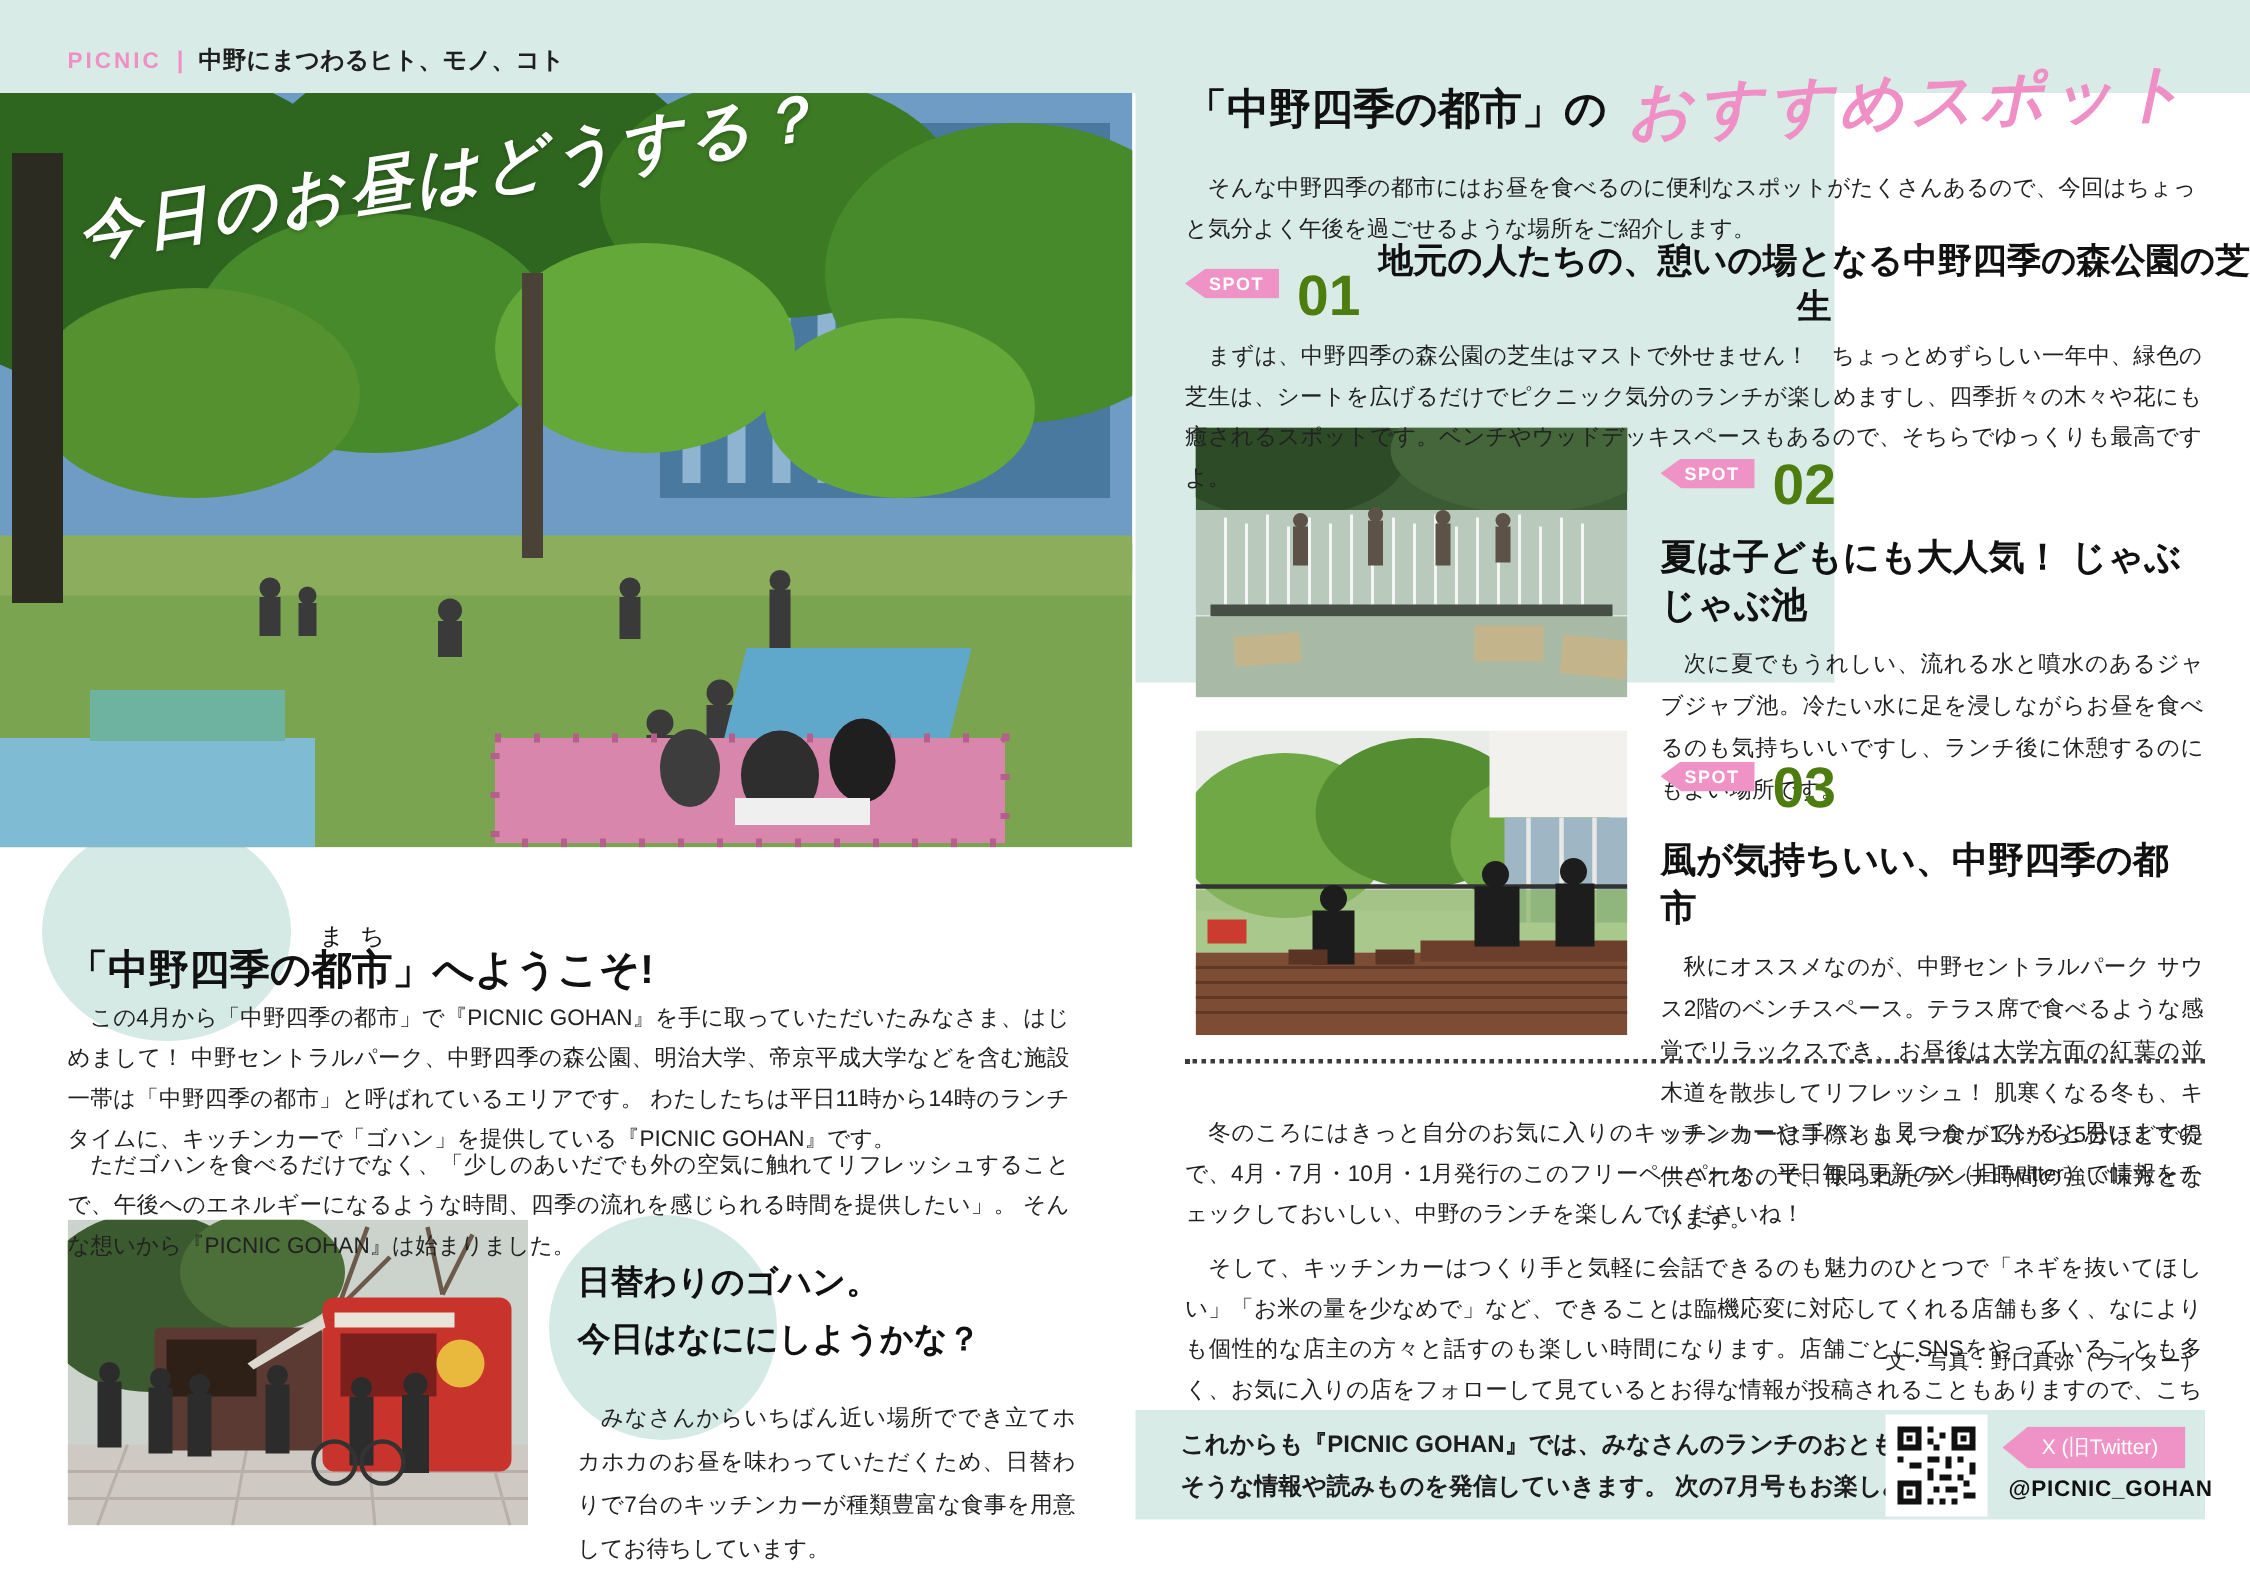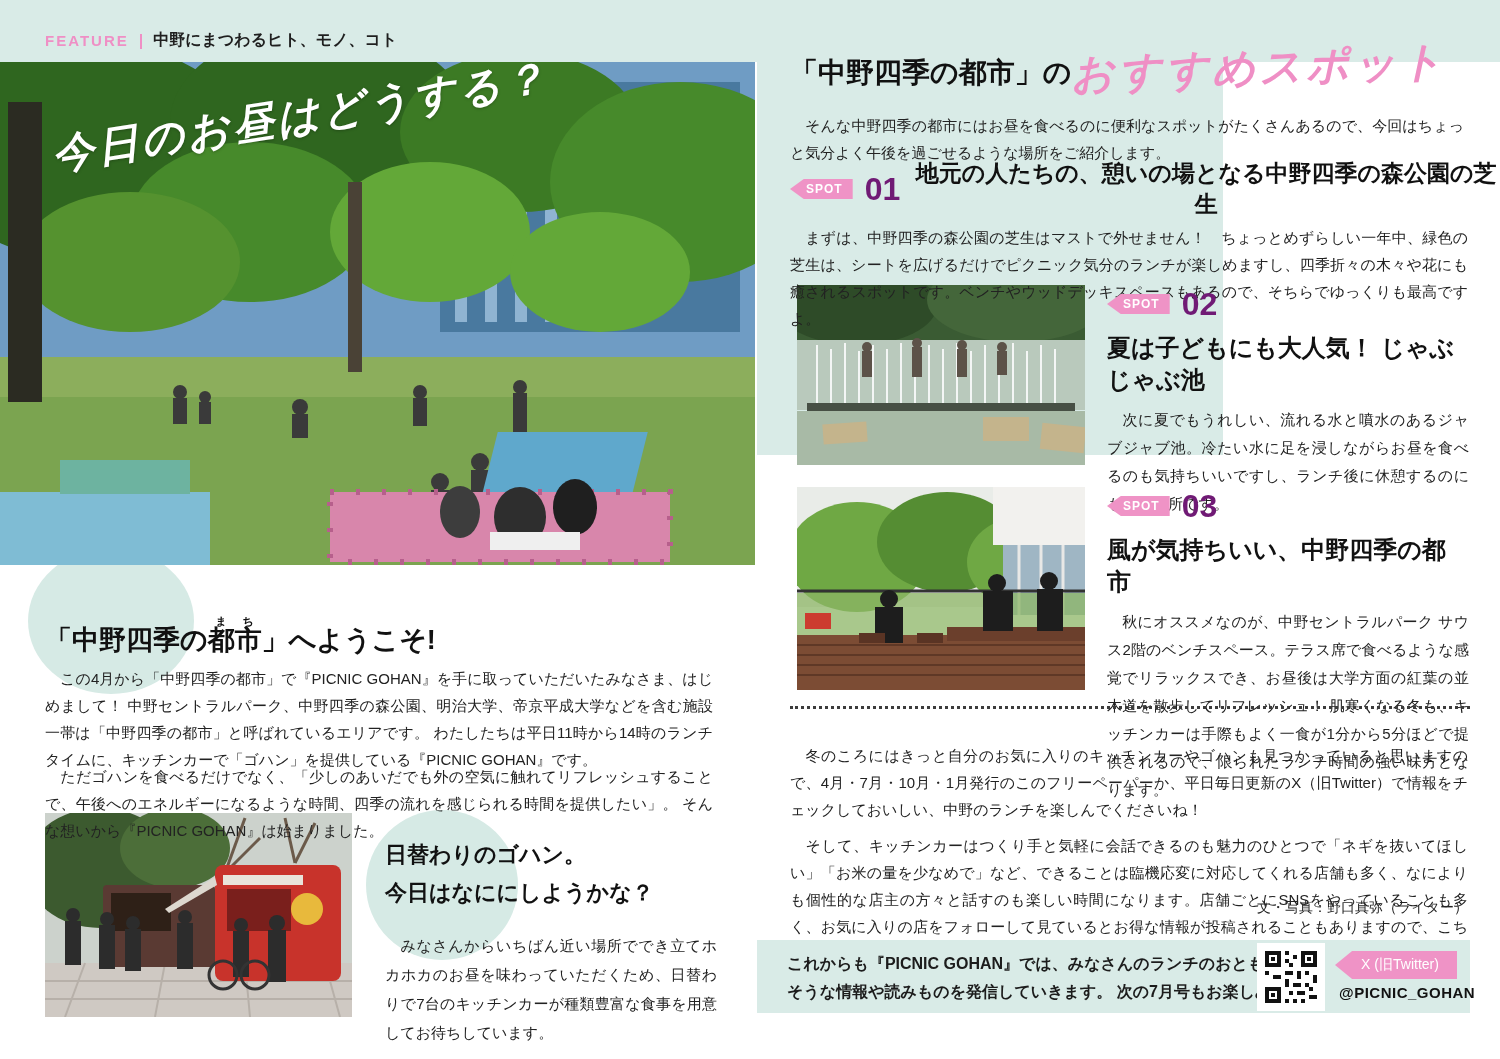--- a/index.html
+++ b/index.html
@@ -26,37 +26,37 @@
   .spot2-photo{left:797px;top:285px;width:288px;height:180px;}
   .spot3-photo{left:797px;top:487px;width:288px;height:203px;}
   .photo svg{display:block;width:100%;height:100%;}
 
   .hero-title{position:absolute;left:48px;top:128px;z-index:4;color:#ffffff;font-size:42px;font-weight:bold;
     font-style:italic;letter-spacing:3px;transform:rotate(-9deg);transform-origin:left top;white-space:nowrap;
     text-shadow:0 1px 3px rgba(0,0,0,0.25);}
 
   
   .welcome-heading{position:absolute;left:45px;top:594px;z-index:3;font-size:27px;font-weight:bold;color:#111;}
-  .welcome-heading ruby rt{font-size:11px;font-weight:bold;}
+  .welcome-heading ruby rt{font-size:16px;font-weight:normal;}
   .para{position:absolute;z-index:3;color:#222;font-size:15px;line-height:27px;text-align:justify;}
   .welcome-para1{left:45px;top:650px;width:668px;}
   .welcome-para2{left:45px;top:748px;width:668px;}
   .daily-heading{position:absolute;left:385px;top:836px;z-index:3;font-size:22px;font-weight:bold;color:#111;line-height:38px;}
   .daily-body{left:385px;top:916px;width:332px;line-height:29px;}
 
   
-  .right-title{position:absolute;left:790px;top:40px;z-index:3;display:flex;align-items:flex-end;}
+  .right-title{position:absolute;left:790px;top:40px;z-index:3;display:flex;align-items:flex-end;gap:14px;}
   .right-title .black{font-size:28px;font-weight:bold;color:#111;padding-bottom:4px;}
   .right-title .pink{font-size:42px;font-weight:bold;font-style:italic;color:#ef8fc5;letter-spacing:4px;
     transform:rotate(-2deg);white-space:nowrap;}
   .right-intro{left:790px;top:97px;width:674px;}
 
   .spot-badge{display:inline-block;background:#ef93c6;color:#fff;font-weight:bold;font-size:12px;
     letter-spacing:1px;padding:3px 10px 3px 16px;clip-path:polygon(0 50%,22% 0,100% 0,100% 100%,22% 100%);}
-  .spot-num{font-size:32px;font-weight:bold;color:#701a75;line-height:1;}
+  .spot-num{font-size:38px;font-weight:bold;color:#4d7c0f;line-height:1;margin-top:17px;}
   .spot1-row{position:absolute;left:790px;top:158px;z-index:3;display:flex;align-items:center;gap:12px;}
   .spot1-row .spot-title{font-size:23px;font-weight:bold;color:#111;text-align:center;}
   .spot1-body{left:790px;top:198px;width:678px;margin-top:26px;}
 
   .spot-block{position:absolute;z-index:3;width:362px;}
   .spot2-block{left:1107px;top:288px;}
   .spot3-block{left:1107px;top:490px;}
   .spot-block .num-row{display:flex;align-items:center;gap:12px;}
   .spot-block .spot-title{font-size:24px;font-weight:bold;color:#111;margin-top:12px;}
   .spot-block .spot-body{color:#222;font-size:15px;line-height:28px;margin-top:10px;text-align:justify;}
@@ -80,21 +80,21 @@
 <body>
 
 <div class="page">
 
   <div class="top-strip"></div>
   <div class="right-teal"></div>
   <div class="circle welcome-circle"></div>
   <div class="circle daily-circle"></div>
 
   <div class="feature">
-    <span class="label">FEATURE</span>
+    <span class="label">PICNIC</span>
     <span class="bar">|</span>
     <span class="title">中野にまつわるヒト、モノ、コト</span>
   </div>
 
   <div class="photo hero-photo">
     <svg viewBox="0 0 755 503" preserveAspectRatio="none">
       <rect x="0" y="0" width="755" height="320" fill="#6f9cc4"></rect>
       <g fill="#49799f">
         <rect x="440" y="20" width="300" height="250"></rect>
         <rect x="455" y="30" width="12" height="230" fill="#8fb4d2"></rect>

